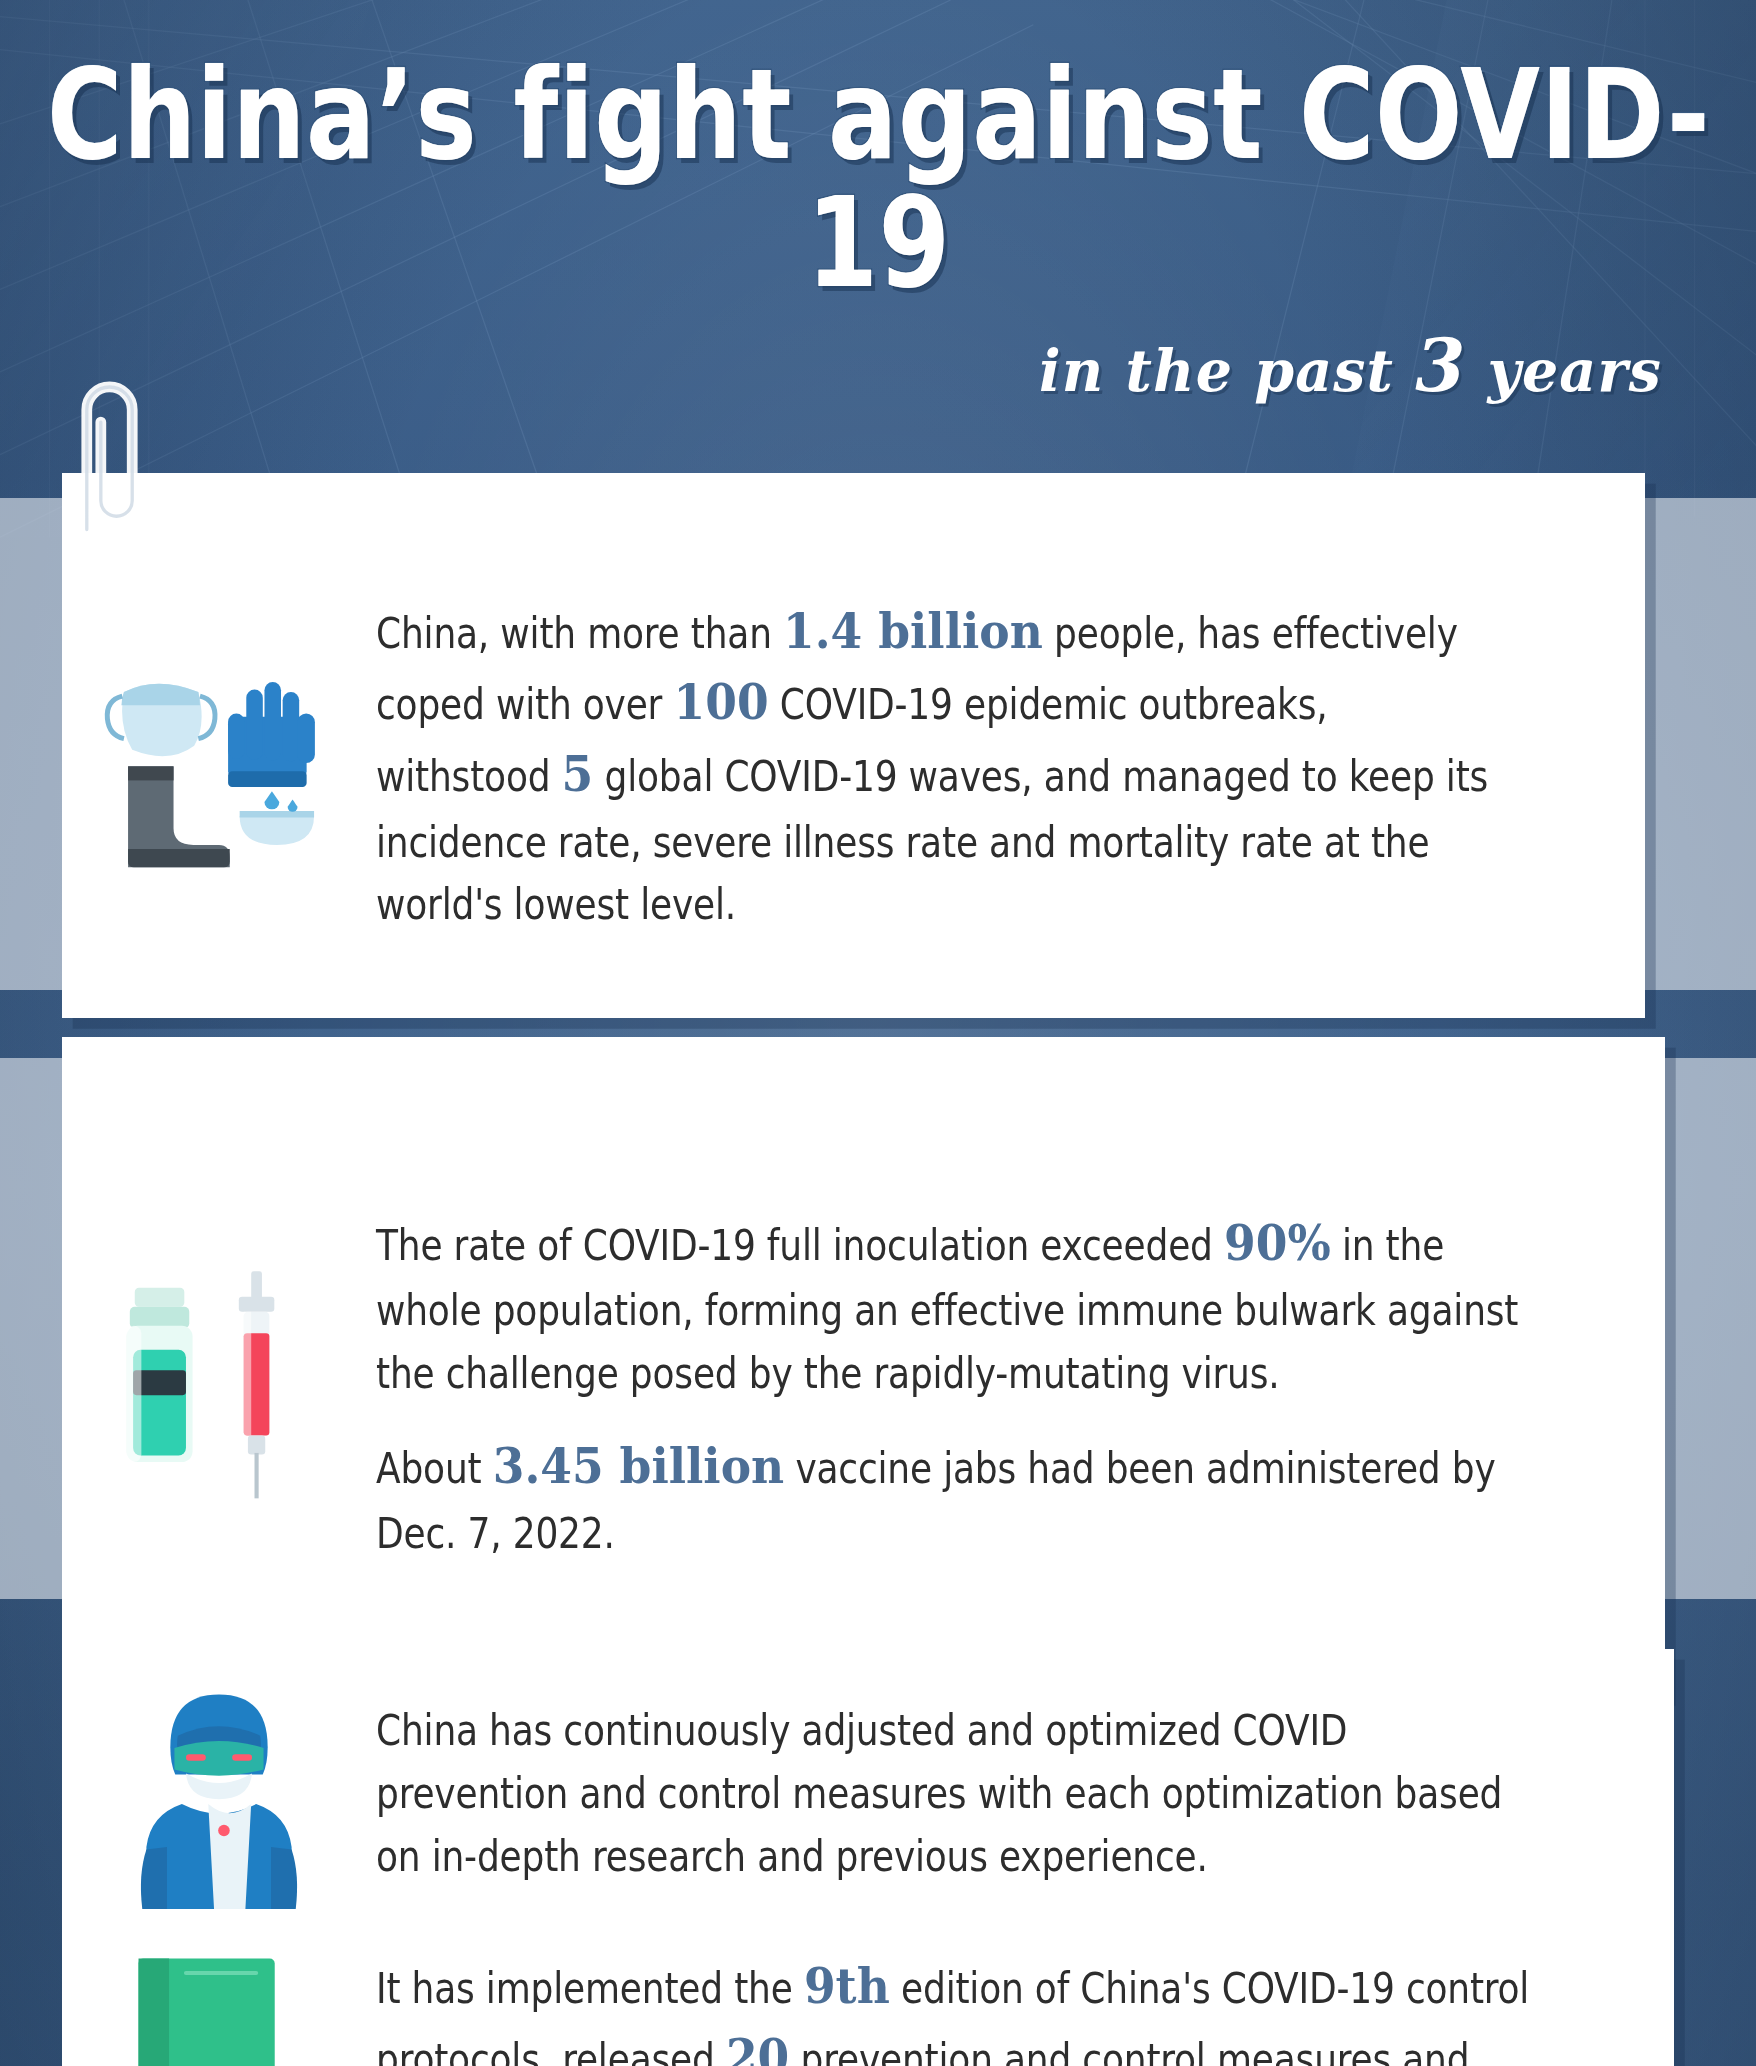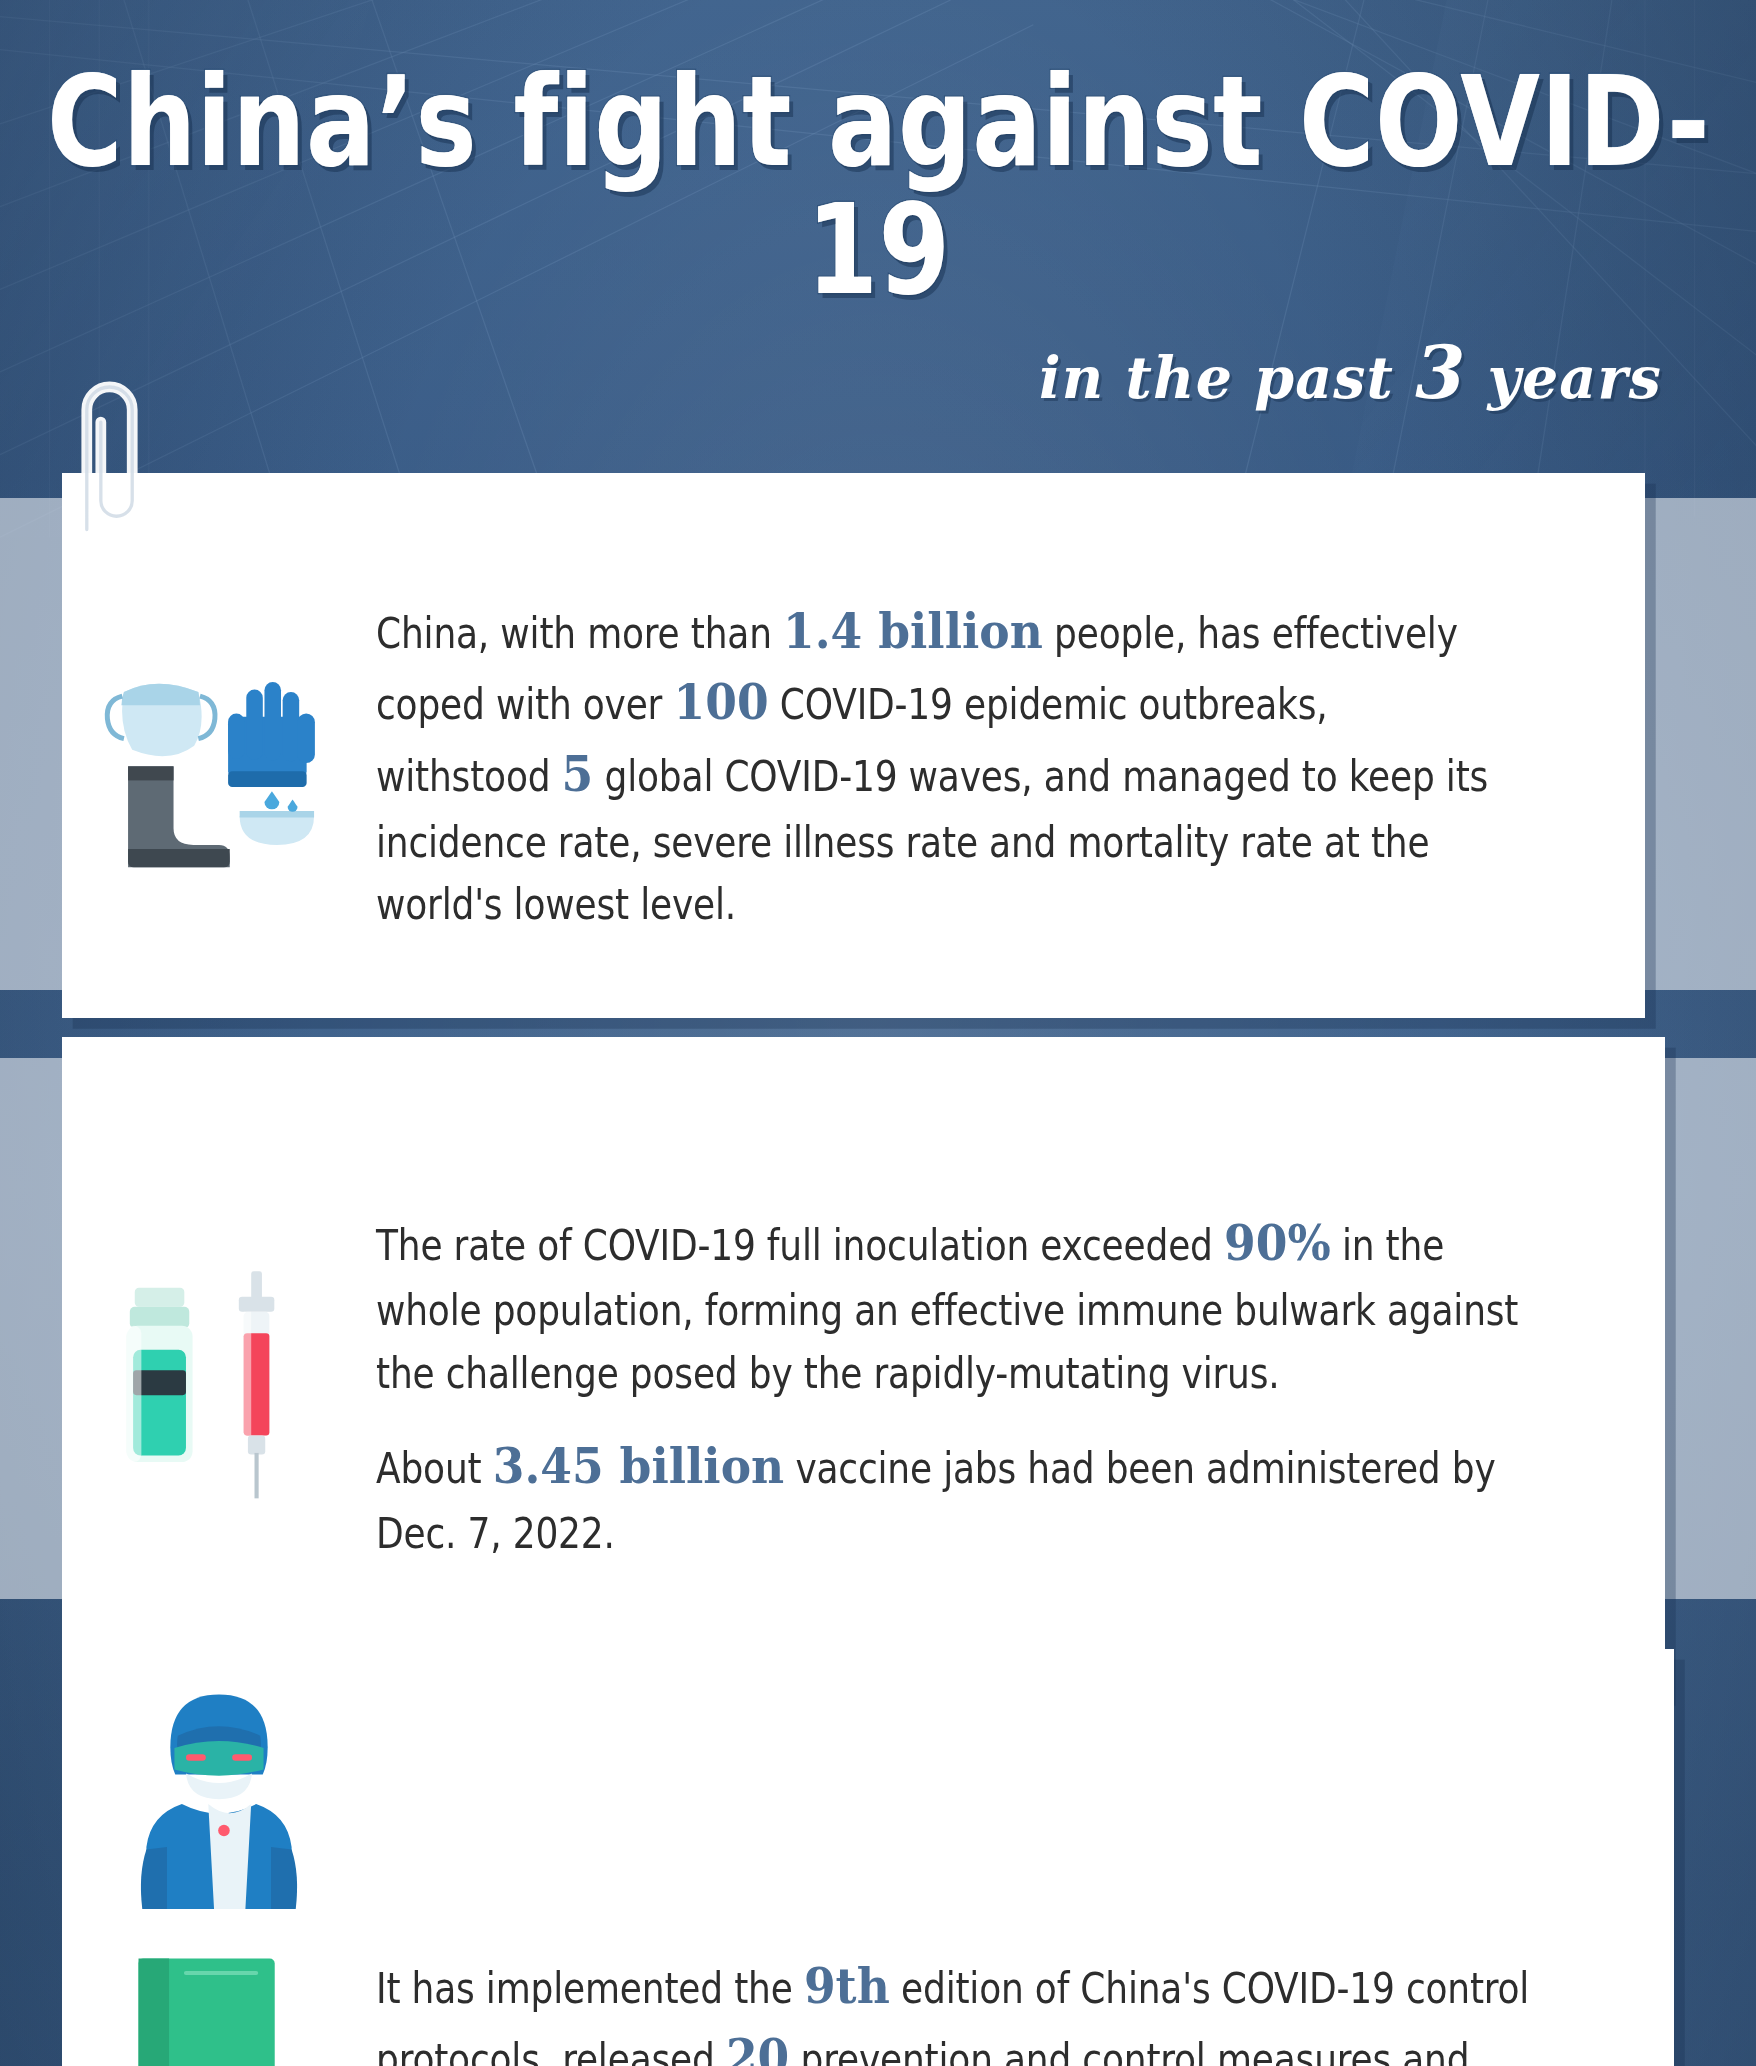--- a/index.html
+++ b/index.html
@@ -30,21 +30,21 @@
     position: absolute;
     inset: 0;
     pointer-events: none;
     background: radial-gradient(ellipse at 50% 38%, rgba(255,255,255,0.10) 0%, rgba(20,45,75,0.0) 45%, rgba(14,32,56,0.45) 100%);
   }
 
   
   .header {
     position: absolute;
     left: 0;
-    top: 58px;
+    top: 51px;
     width: 100%;
     text-align: center;
   }
   .title-main {
     font-family: "DejaVu Sans", sans-serif;
     font-weight: bold;
     font-size: 103px;
     letter-spacing: 0.4px;
     color: #ffffff;
     line-height: 1.02;
@@ -319,20 +319,23 @@
 
             <path d="M160 212 q80 46 160 0 q-6 62 -80 62 q-74 0 -80 -62z" fill="#e9f3f8"></path>
 
             <path d="M150 286 q90 46 180 0 q76 26 86 104 l0 150 l-352 0 l0 -150 q10 -78 86 -104z" fill="#1f7fc4"></path>
             <path d="M214 286 q26 22 52 22 q26 0 52 -22 l-14 254 l-76 0z" fill="#e9f3f8"></path>
             <circle cx="252" cy="350" r="14" fill="#ff5a6e"></circle>
             <path d="M64 396 q-20 60 -10 144 l60 0 l0 -150z" fill="#1f6fae"></path>
             <path d="M416 396 q20 60 10 144 l-60 0 l0 -150z" fill="#1f6fae"></path>
           </svg>
         </div>
+        <div class="text-col" style="padding-top:50px;">
+          <p class="para"><span>China has continuously adjusted and optimized COVID prevention and control measures with each optimization based on in-depth research and previous experience.</span></p>
+        </div>
       </div>
       <div style="display:flex; width:100%; margin-top:16.5px;">
         <div class="icon-col" style="flex:0 0 314px; padding-top:16.5px;">
           <svg width="194" height="194" viewBox="0 0 470 470">
             <rect x="40" y="40" width="330" height="350" rx="12" fill="#2fc08a"></rect>
             <rect x="40" y="40" width="74" height="350" fill="#27a877"></rect>
             <rect x="40" y="390" width="330" height="28" rx="8" fill="#1f8f64"></rect>
             <rect x="114" y="382" width="256" height="24" fill="#e8f7ef"></rect>
             <rect x="114" y="402" width="256" height="20" fill="#d4ecdf"></rect>
             <rect x="150" y="70" width="180" height="10" rx="5" fill="#7fe0bb" opacity="0.7"></rect>

